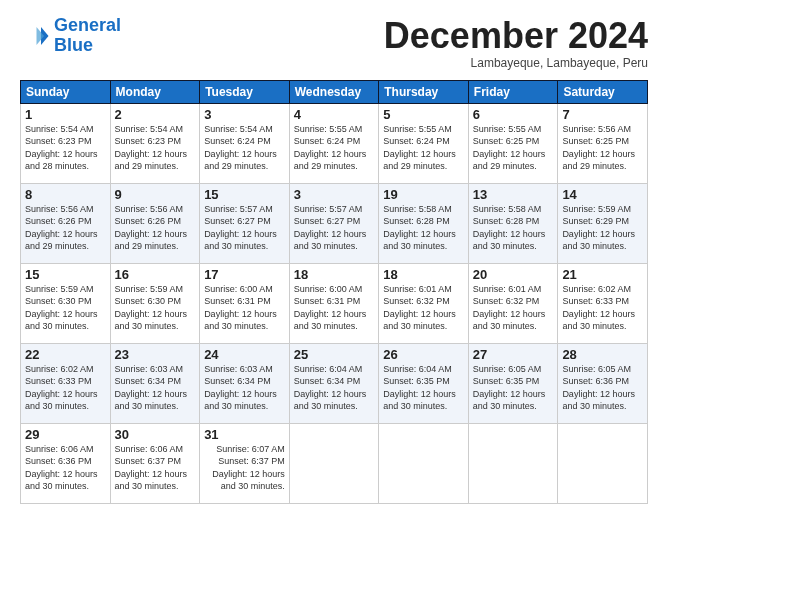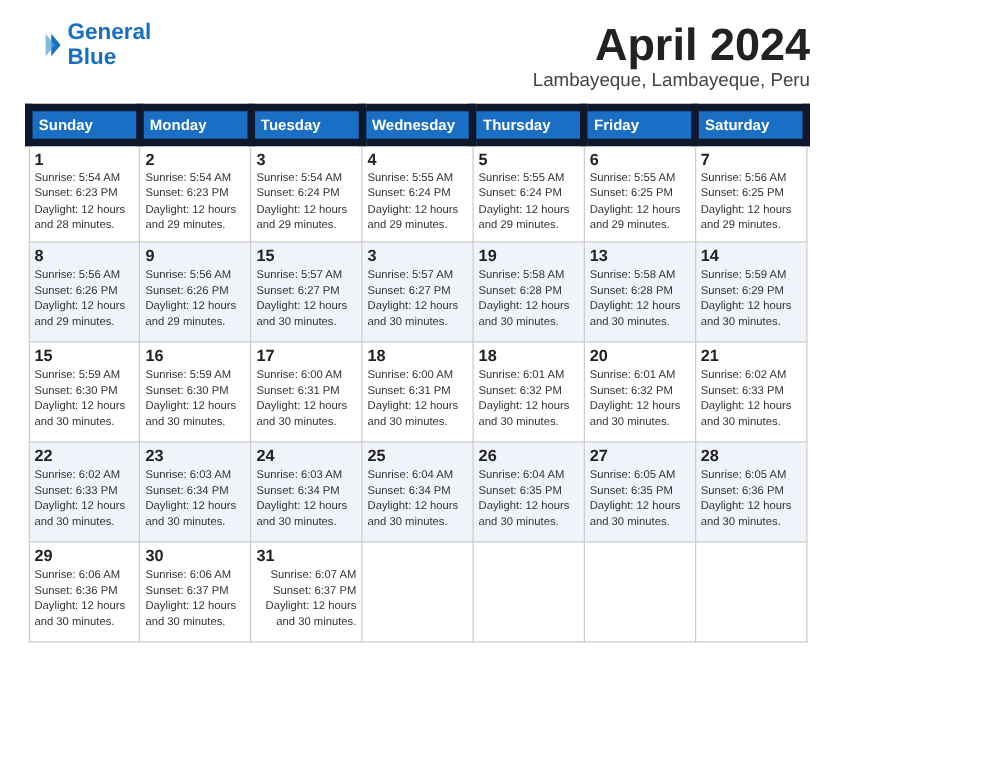--- a/index.html
+++ b/index.html
@@ -43,36 +43,36 @@
     .title-block {
       text-align: right;
     }
     .month-title {
       font-size: 36px;
       font-weight: bold;
       color: #222;
       line-height: 1.1;
     }
     .subtitle {
-      font-size: 15px;
+      font-size: 12px;
       color: #444;
     }
     .calendar {
       width: 100%;
       border-collapse: collapse;
       table-layout: fixed;
     }
     .calendar th {
       background-color: #1a6fc4;
       color: #fff;
       font-size: 12px;
       font-weight: bold;
       text-align: left;
       padding: 4px 5px;
-      border: 6px solid #0f172a;
+      border: 1px solid #0f172a;
     }
     .calendar td {
       border: 1px solid #ccc;
       vertical-align: top;
       padding: 3px 4px;
       font-size: 9.5px;
       color: #333;
       height: 80px;
       background: #fff;
     }
@@ -104,21 +104,21 @@
       <svg class="logo-icon" viewBox="0 0 40 40">
         <polygon points="28,8 38,20 28,32" fill="#1a6fc4"></polygon>
         <polygon points="22,8 32,20 22,32" fill="#4a9fd4" opacity="0.7"></polygon>
       </svg>
       <div class="logo-text">
         <div><span>General</span></div>
         <div><span style="color:#1a6fc4">Blue</span></div>
       </div>
     </div>
     <div class="title-block">
-      <div class="month-title">April 2024</div>
+      <div class="month-title">December 2024</div>
       <div class="subtitle">Lambayeque, Lambayeque, Peru</div>
     </div>
   </div>
 
   <table class="calendar">
     <thead>
       <tr>
         <th>Sunday</th>
         <th>Monday</th>
         <th>Tuesday</th>

